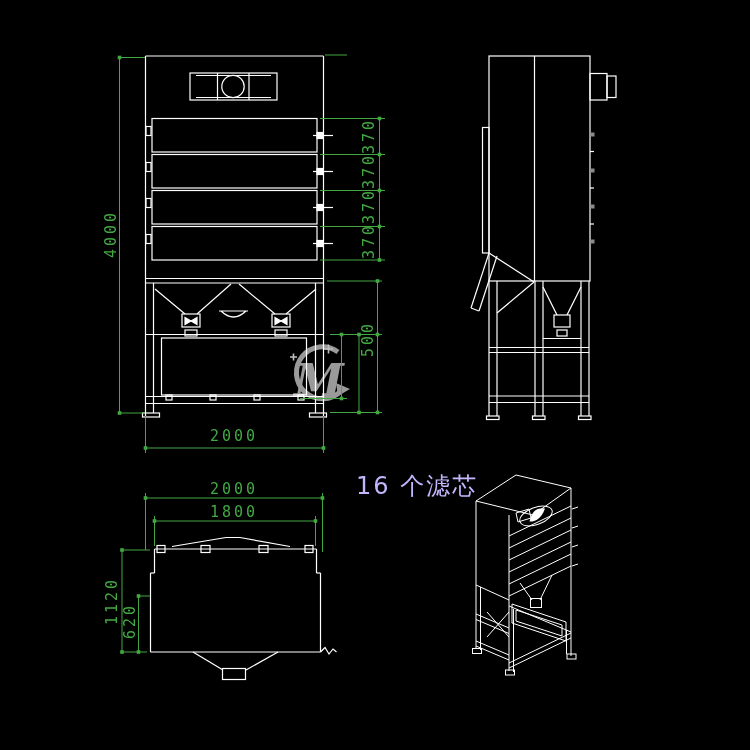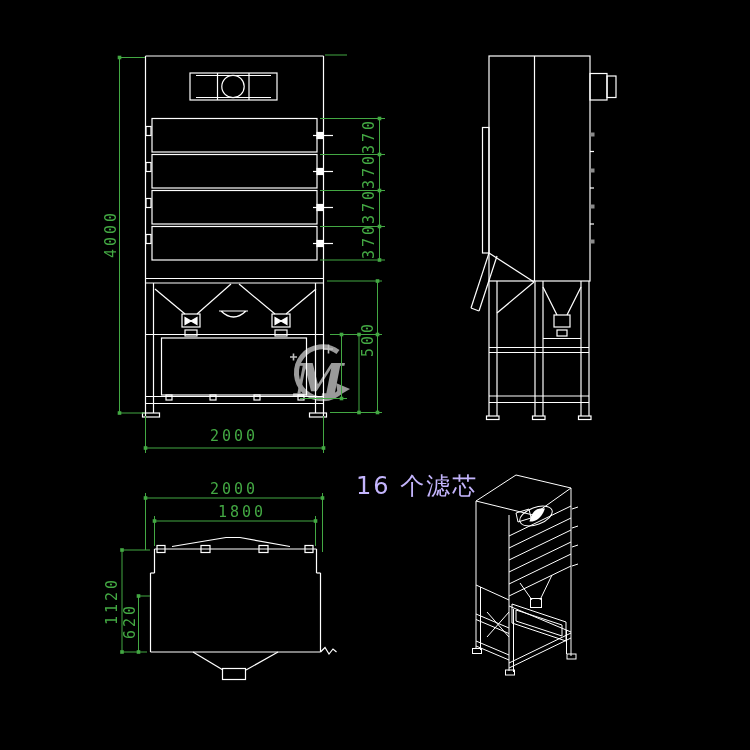--- a/index.html
+++ b/index.html
@@ -281,19 +281,19 @@
   </svg>
 
   <div class="dim vdim" style="left:79px;top:226px;width:64px;">4000</div>
   <div class="dim vdim" style="left:347px;top:128px;width:44px;">370</div>
   <div class="dim vdim" style="left:347px;top:163px;width:44px;">370</div>
   <div class="dim vdim" style="left:347px;top:198px;width:44px;">370</div>
   <div class="dim vdim" style="left:347px;top:233px;width:44px;">370</div>
   <div class="dim vdim" style="left:346px;top:331px;width:44px;">500</div>
   <div class="dim" style="left:202px;top:428px;width:64px;">2000</div>
   <div class="dim" style="left:202px;top:481px;width:64px;">2000</div>
-  <div class="dim" style="left:210px;top:504px;width:64px;">1800</div>
+  <div class="dim" style="left:202px;top:504px;width:64px;">1800</div>
   <div class="dim vdim" style="left:84px;top:593px;width:56px;">1120</div>
   <div class="dim vdim" style="left:108px;top:613px;width:44px;">620</div>
 
   <div class="note">16 个滤芯</div>
 
 </div>
 
 </body></html>

